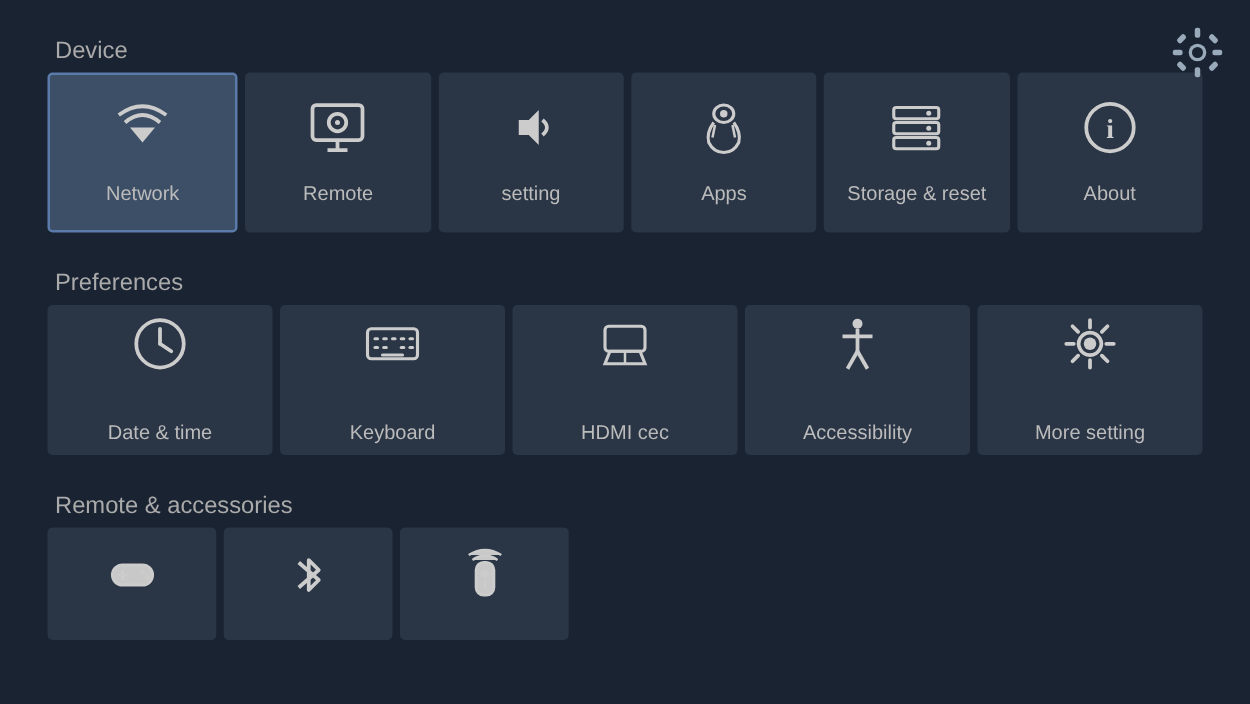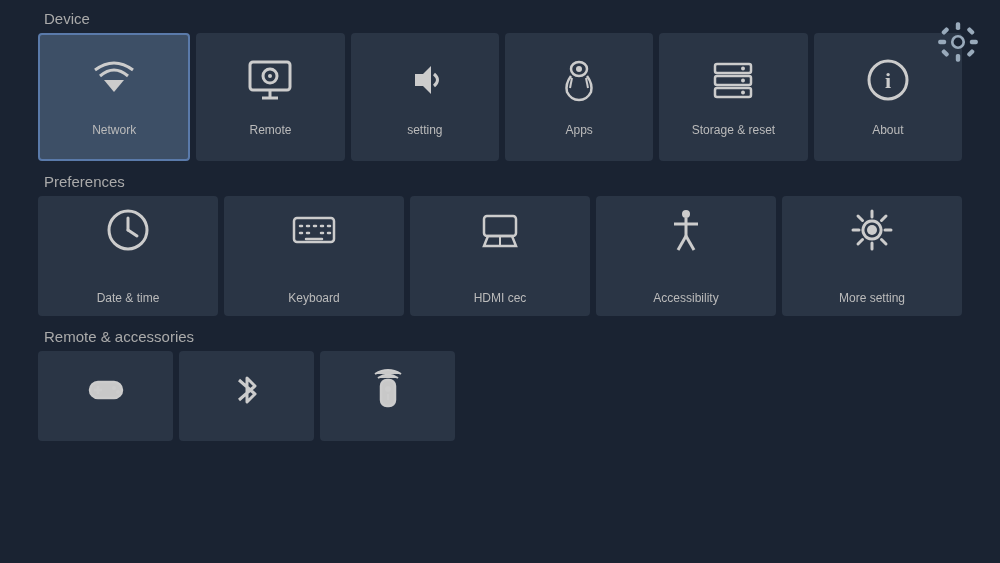--- a/index.html
+++ b/index.html
@@ -19,24 +19,25 @@
       right: 18px;
       width: 48px;
       height: 48px;
       display: flex;
       align-items: center;
       justify-content: center;
       cursor: pointer;
     }
 
     .section-label {
-      font-size: 15px;
+      font-size: 19px;
       color: #aaa;
       padding: 10px 44px 6px 44px;
       font-weight: normal;
+      margin-top: 20px;
     }
 
     .tiles-row {
       display: flex;
       flex-direction: row;
       padding: 0 38px;
       gap: 6px;
       margin-bottom: 2px;
     }
 
@@ -80,21 +81,21 @@
       color: #ccc;
     }
 
     .tile-icon svg {
       width: 48px;
       height: 48px;
       fill: #c8c8c8;
     }
 
     .tile-label {
-      font-size: 12px;
+      font-size: 16px;
       color: #bbb;
       text-align: center;
       line-height: 1.3;
     }
 
     
     .gear-svg {
       width: 44px;
       height: 44px;
       fill: #9ab;

